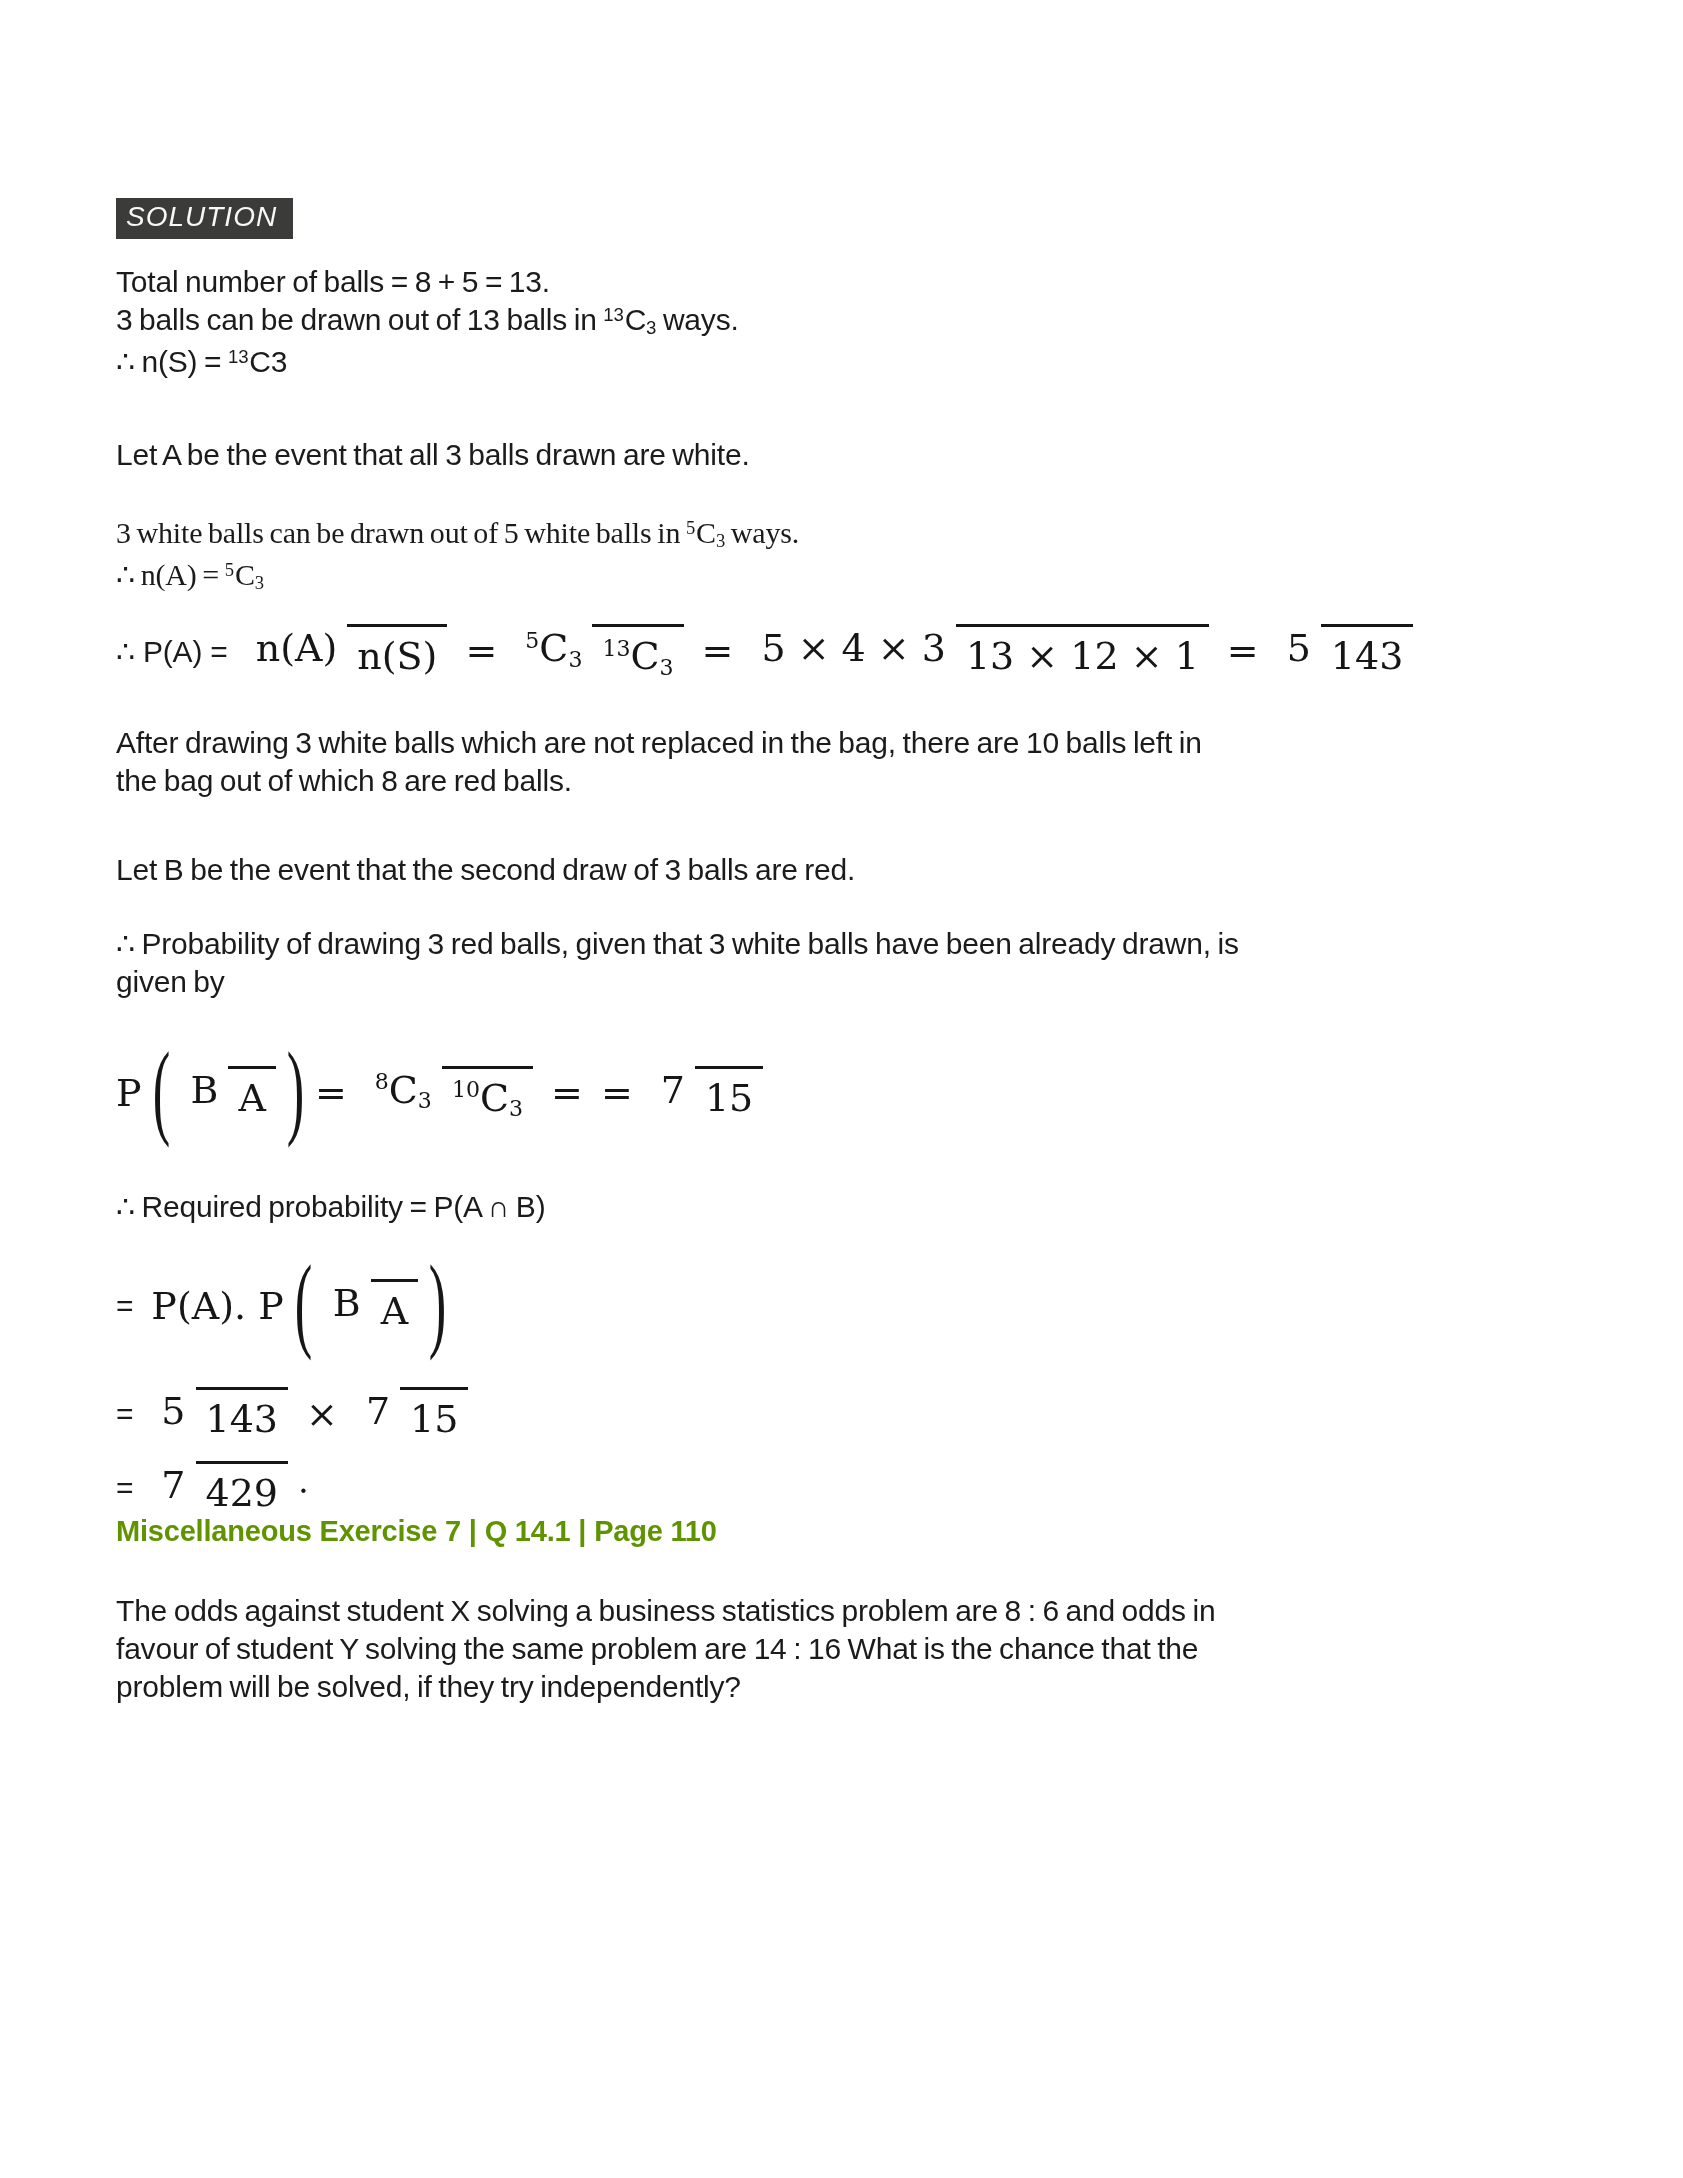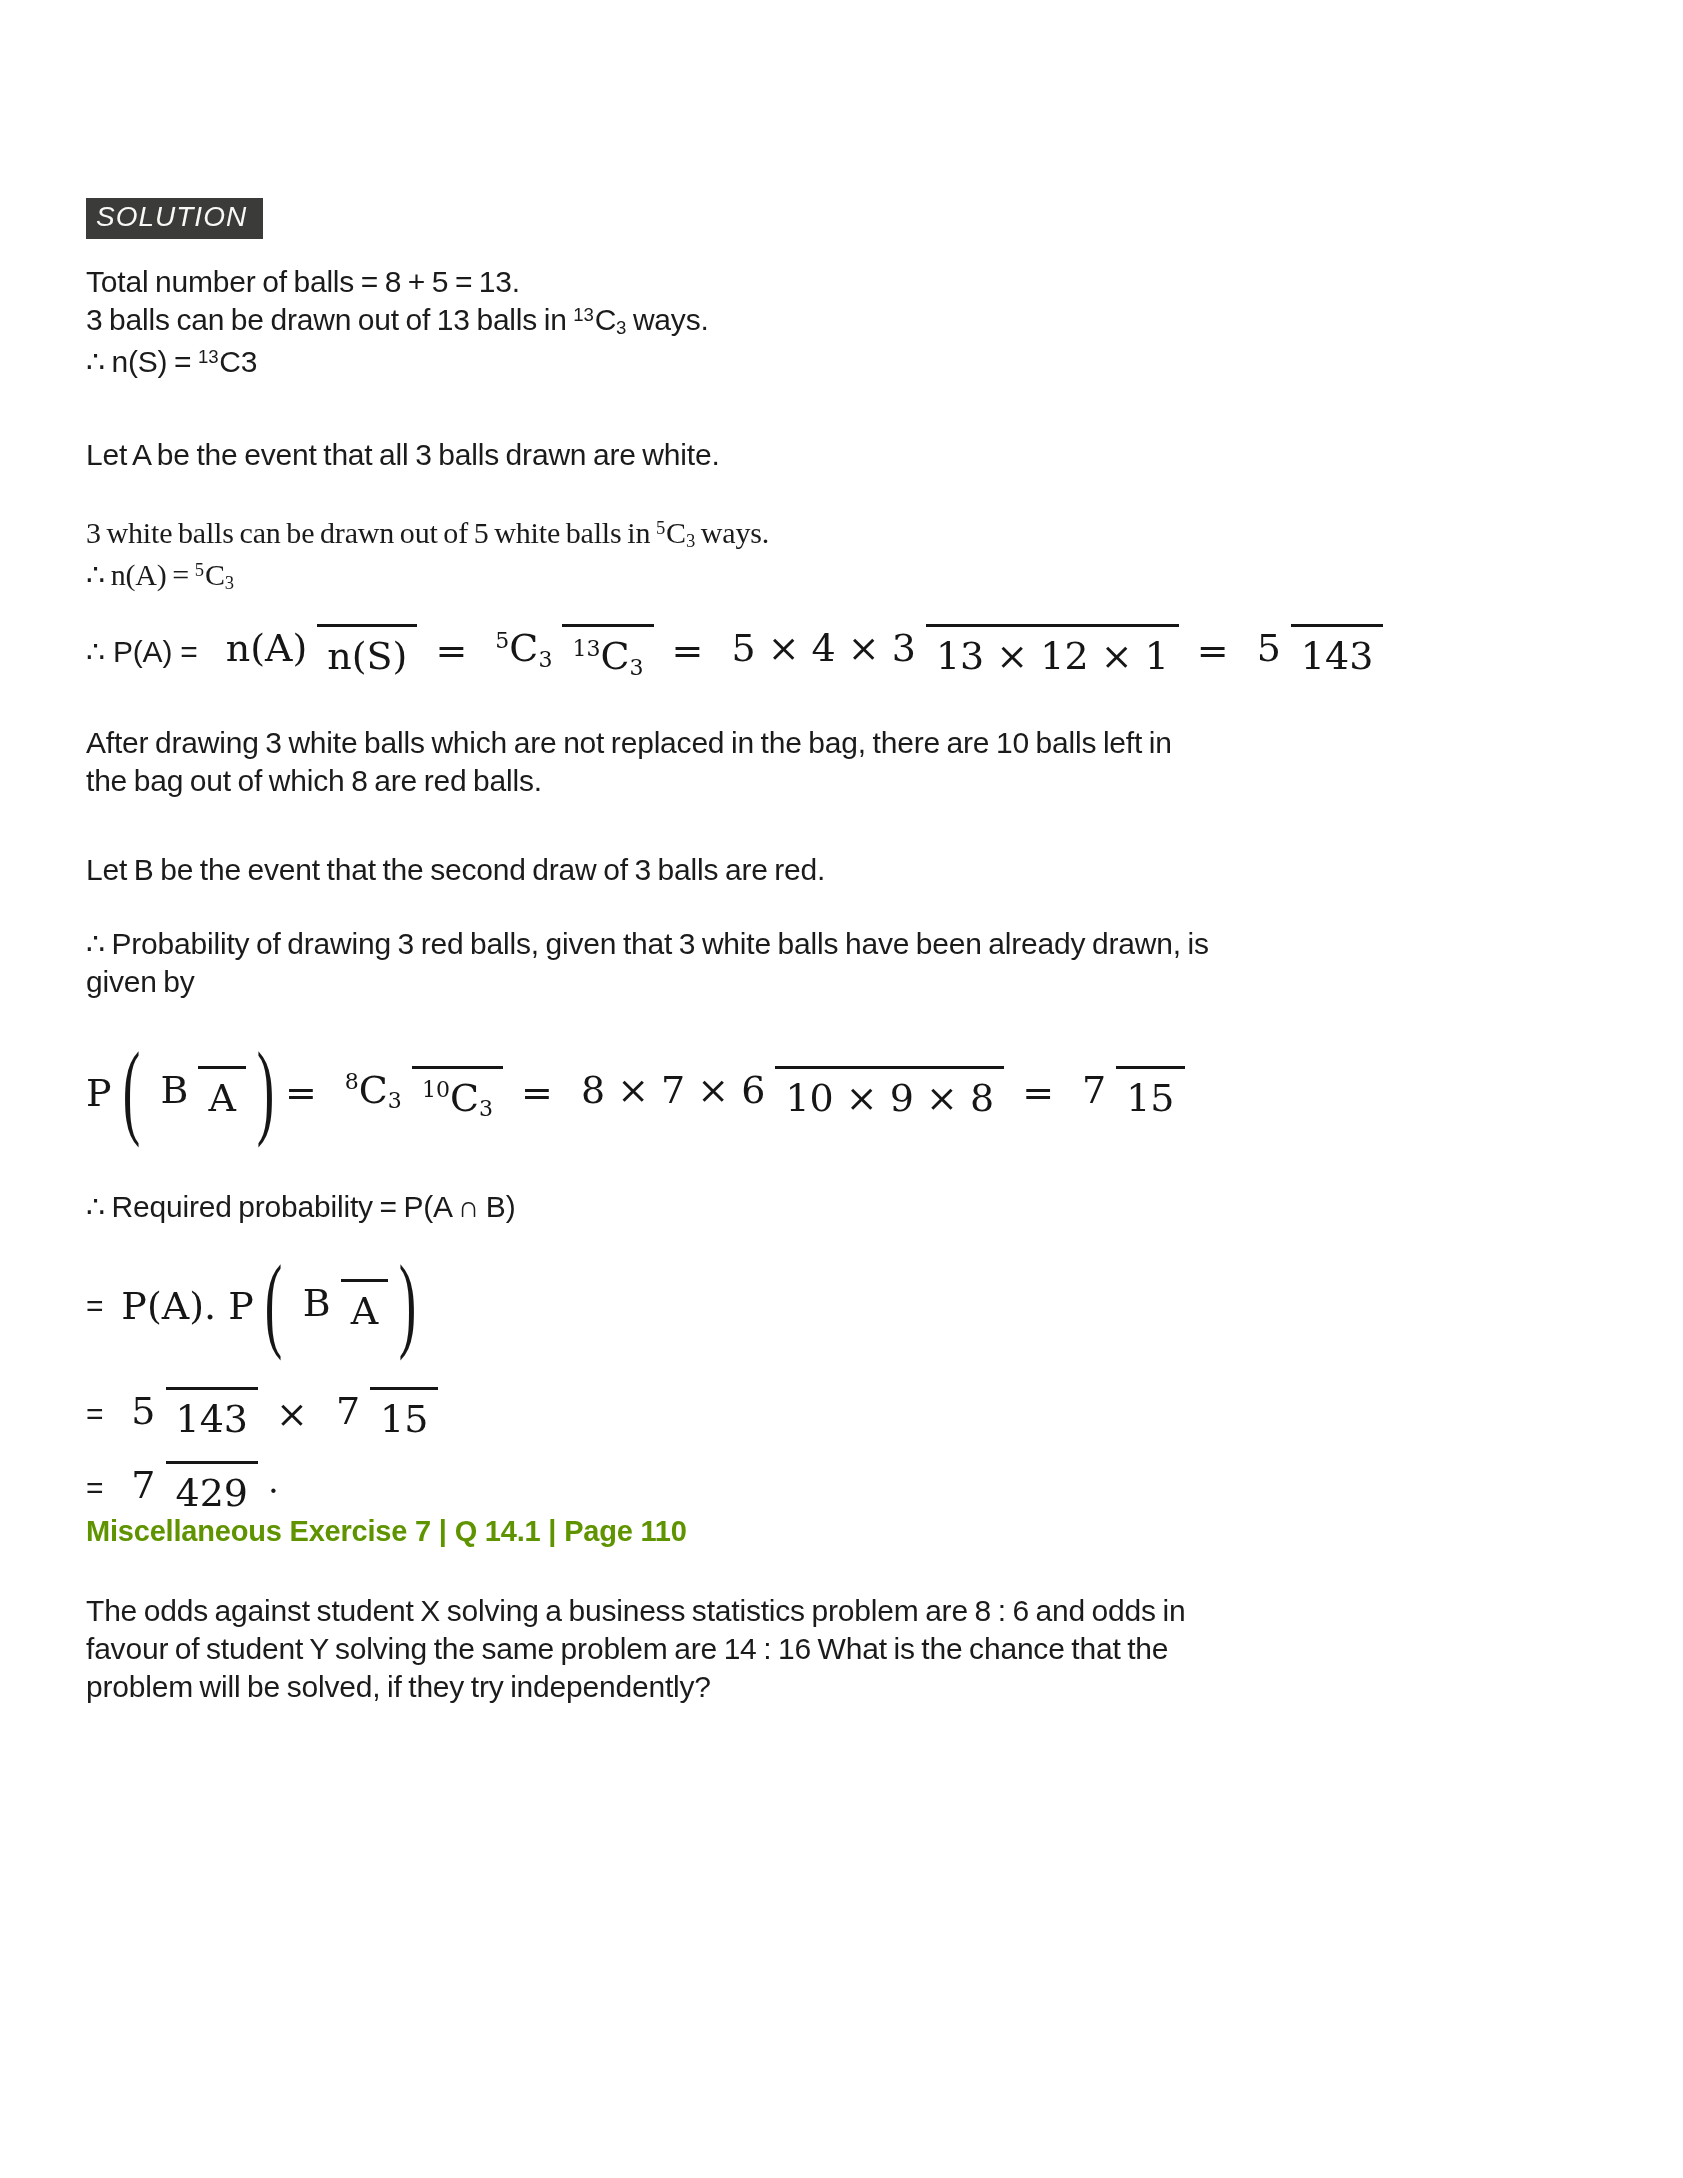--- a/index.html
+++ b/index.html
@@ -5,21 +5,21 @@
   html, body { margin: 0; padding: 0; background: #e8e8e8; }
   .page {
     position: relative;
     width: 1683px;
     height: 2178px;
     margin: 0 auto;
     background: var(--page_bg, #ffffff);
     font-family: "Liberation Sans", sans-serif;
     color: var(--text_color, #1b1b1b);
     box-sizing: border-box;
-    padding: 198px 198px 0 86px;
+    padding: 198px 198px 0 116px;
     overflow: hidden;
   }
 
   
   .badge {
     display: inline-block;
     background: var(--solution_bg, #3b3b39);
     padding: 3px 16px 6px 10px;
   }
   .badge-text {
@@ -173,24 +173,20 @@
       <span class="num">B</span>
       <span class="den">A</span>
     </span>
     <span class="paren">)</span>
     <span class="feq">=</span>
     <span class="frac">
       <span class="num"><span class="msup">8</span><span>C</span><span class="msub">3</span></span>
       <span class="den"><span class="msup">10</span><span>C</span><span class="msub">3</span></span>
     </span>
     <span class="feq">=</span>
-    <span class="frac">
-      <span class="num">8 × 7 × 6</span>
-      <span class="den">10 × 9 × 8</span>
-    </span>
     <span class="feq">=</span>
     <span class="frac">
       <span class="num">7</span>
       <span class="den">15</span>
     </span>
   </div>
 
   
   <div class="para mt-p7">∴ Required probability = P(A ∩ B)</div>
 

